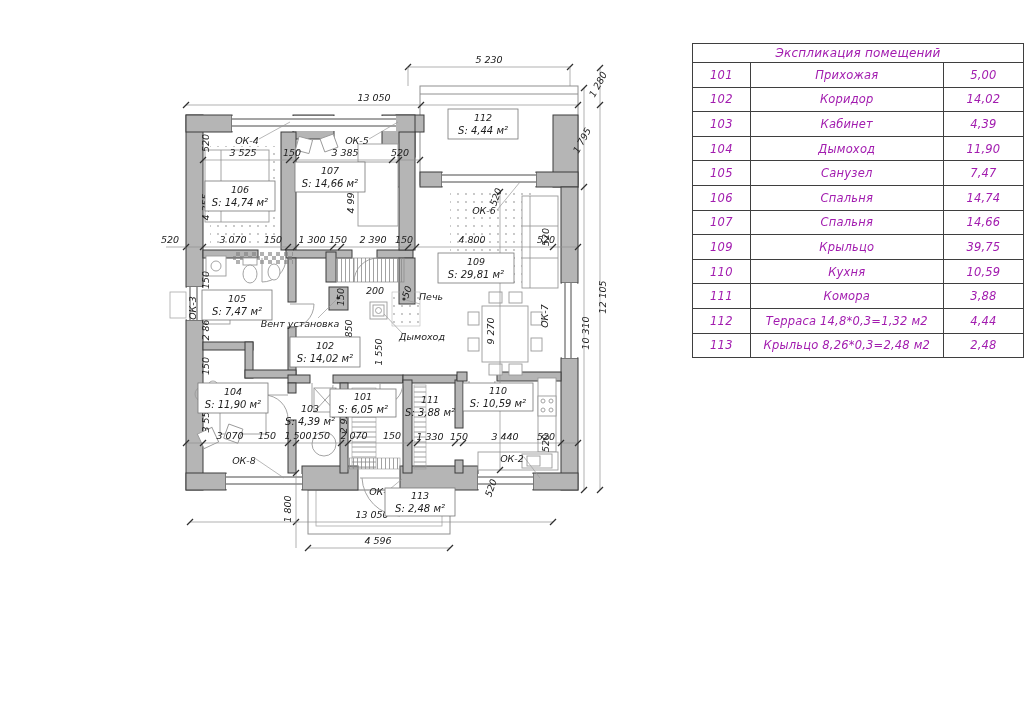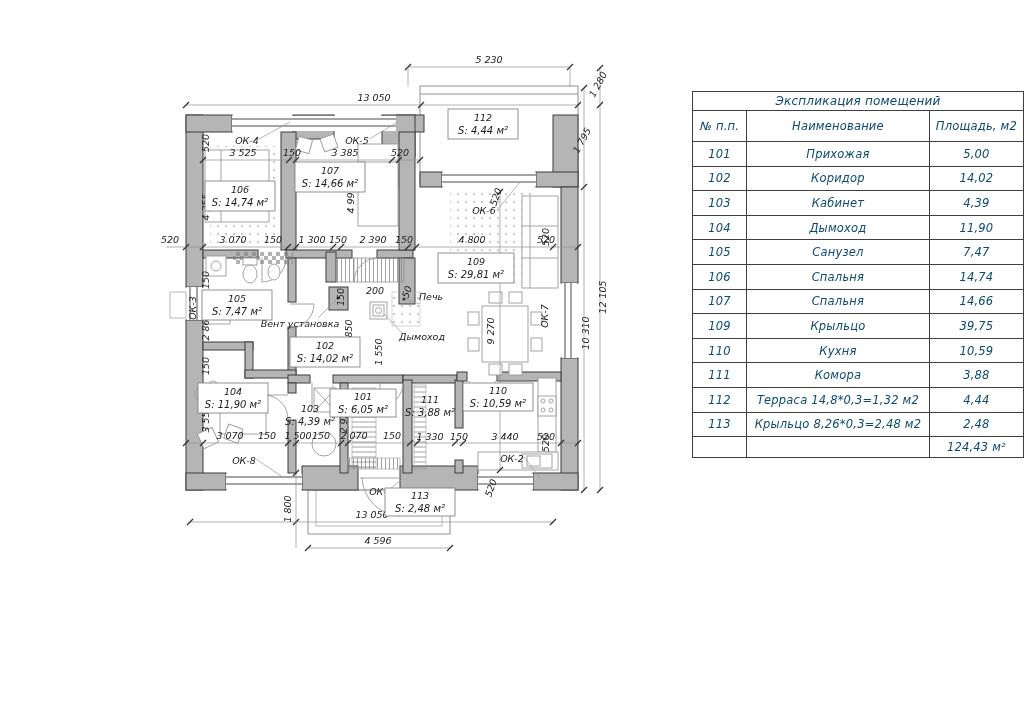--- a/index.html
+++ b/index.html
@@ -23,21 +23,21 @@
   .roomn{font-size:9.5px;text-anchor:middle;}
   .rooma{font-size:10px;text-anchor:middle;}
   .winlbl{font-size:9.5px;text-anchor:middle;}
   .ann{font-size:9.5px;text-anchor:middle;}
   .rbox{fill:#fff;stroke:#777;stroke-width:0.8;}
   .leader{stroke:#9a9a9a;stroke-width:0.7;}
 
   
   .table-wrap{position:absolute;left:692px;top:43px;}
   .table-wrap table{border-collapse:collapse;table-layout:fixed;
-    font-style:italic;color:#0c4a6e;margin-top:48px;}
+    font-style:italic;color:#a21caf;}
   .table-wrap td{border:1px solid #3f3f3f;font-size:11.5px;letter-spacing:.2px;
     padding:0 6px;overflow:hidden;white-space:nowrap;}
   .table-wrap tr{height:24.6px;}
   .table-wrap tr.title{height:19px;}
   .table-wrap tr.title td{text-align:center;font-size:12px;}
   .table-wrap tr.head{height:31px;}
   .table-wrap tr.head td{text-align:center;font-size:11.5px;}
   .table-wrap tr.total{height:21px;}
   .col-num{width:48px;text-align:center;}
   .col-name{width:182px;text-align:center;}
@@ -399,25 +399,20 @@
     <text class="rooma" x="420" y="512">S: 2,48 м²</text>
   </g>
 </svg>
 
 <div class="table-wrap">
   <table>
     <tbody>
           <tr class="title">
       <td colspan="3">Экспликация помещений</td>
     </tr>
-    <tr class="head">
-      <td class="col-num">№ п.п.</td>
-      <td class="col-name">Наименование</td>
-      <td class="col-area">Площадь, м2</td>
-    </tr>
     <tr>
       <td class="col-num">101</td>
       <td class="col-name">Прихожая</td>
       <td class="col-area">5,00</td>
     </tr>
     <tr>
       <td class="col-num">102</td>
       <td class="col-name">Коридор</td>
       <td class="col-area">14,02</td>
     </tr>
@@ -464,22 +459,17 @@
     <tr>
       <td class="col-num">112</td>
       <td class="col-name">Терраса 14,8*0,3=1,32 м2</td>
       <td class="col-area">4,44</td>
     </tr>
     <tr>
       <td class="col-num">113</td>
       <td class="col-name">Крыльцо 8,26*0,3=2,48 м2</td>
       <td class="col-area">2,48</td>
     </tr>
-    <tr class="total">
-      <td class="col-num"></td>
-      <td class="col-name"></td>
-      <td class="col-area">124,43 м²</td>
-    </tr>
   </tbody>
       </table>
 </div>
 
 </div>
 
 </body></html>

